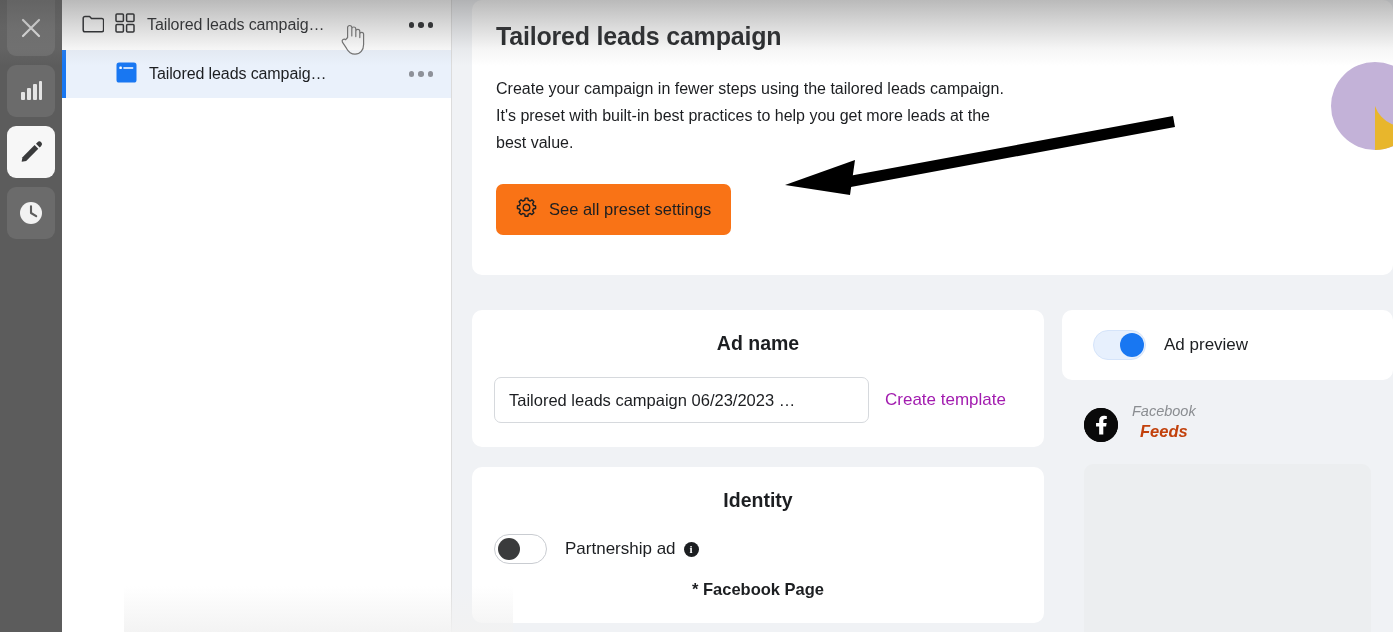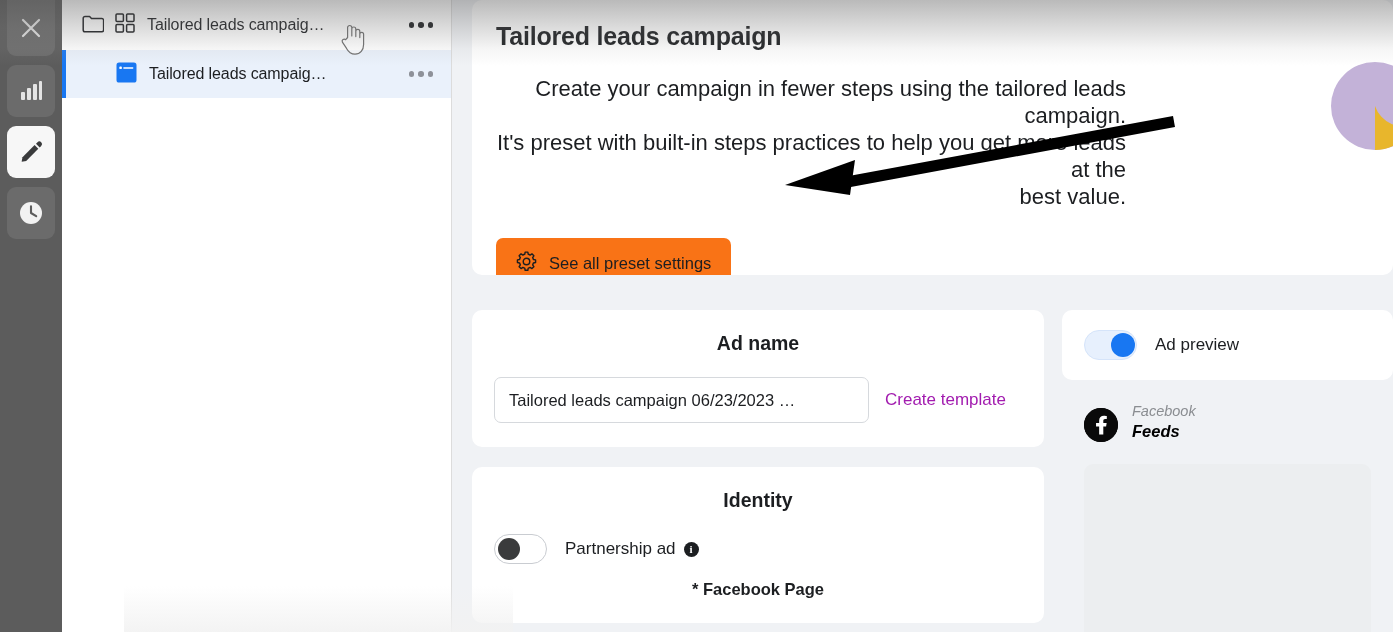--- a/index.html
+++ b/index.html
@@ -123,25 +123,24 @@
   }
   .hero h1 {
     margin: 0 0 24px 0;
     font-size: 25px;
     font-weight: bold;
     color: #1c1e21;
     letter-spacing: -0.2px;
   }
   .hero p {
     margin: 0;
-    font-size: 22px;
+    font-size: 16px;
     line-height: 27px;
     color: #1c1e21;
     max-width: 630px;
-    text-align: right;
   }
   .preset-btn {
     margin-top: 28px;
     display: inline-flex;
     align-items: center;
     gap: 12px;
     background: #f97316;
     border: none;
     border-radius: 7px;
     padding: 13px 20px;
@@ -235,35 +234,35 @@
   .req-label {
     font-size: 16.5px;
     font-weight: bold;
     color: #1c1e21;
   }
 
   
   .preview-card {
     background: #ffffff;
     border-radius: 10px;
-    padding: 20px 22px;
+    padding: 20px 31px;
   }
   .preview-body {
     background: #f0f2f5;
     padding: 22px 22px 0 22px;
   }
   .fb-head { display: flex; align-items: flex-end; gap: 14px; font-style: italic; }
   .fb-logo {
     width: 34px; height: 34px; border-radius: 50%;
     background: #0a0a0a;
     display: flex; align-items: center; justify-content: center;
     flex: 0 0 34px;
   }
   .fb-meta-top { font-size: 14.5px; color: #8a8d91; line-height: 18px; }
-  .fb-meta-bot { font-size: 16.5px; color: #000000; font-weight: bold; line-height: 22px; }
+  .fb-meta-bot { font-size: 16.5px; color: #c2410c; font-weight: bold; line-height: 22px; margin-left: 8px; }
   .preview-placeholder {
     margin-top: 22px;
     background: #eceef0;
     border-radius: 9px;
     height: 180px;
   }
 
   
   .top-shade {
     position: absolute;
@@ -390,21 +389,21 @@
     <div class="bottom-shade"></div>
   </div>
 
   <div class="main">
     <div class="main-scroll">
 
       <div class="hero">
         <h1>Tailored leads campaign</h1>
         <p>
           <span>Create your campaign in fewer steps using the tailored leads campaign.</span><br>
-          <span>It's preset with built-in steps practices to help you get more leads at the</span><br>
+          <span>It's preset with built-in best practices to help you get more leads at the</span><br>
           <span>best value.</span>
         </p>
         <button class="preset-btn">
           <span>
             <svg width="21" height="21" viewBox="0 0 22 22">
               <path d="M11 7.6 a3.4 3.4 0 1 0 0 6.8 a3.4 3.4 0 1 0 0 -6.8 z" fill="none" stroke="#1c1e21" stroke-width="1.5"></path>
               <path d="M9.6 1.2 h2.8 l0.45 2.25 a7.6 7.6 0 0 1 1.9 0.8 l1.95 -1.25 l2.0 2.0 l-1.25 1.95 a7.6 7.6 0 0 1 0.8 1.9 l2.25 0.45 v2.8 l-2.25 0.45 a7.6 7.6 0 0 1 -0.8 1.9 l1.25 1.95 l-2.0 2.0 l-1.95 -1.25 a7.6 7.6 0 0 1 -1.9 0.8 l-0.45 2.25 h-2.8 l-0.45 -2.25 a7.6 7.6 0 0 1 -1.9 -0.8 l-1.95 1.25 l-2.0 -2.0 l1.25 -1.95 a7.6 7.6 0 0 1 -0.8 -1.9 l-2.25 -0.45 v-2.8 l2.25 -0.45 a7.6 7.6 0 0 1 0.8 -1.9 l-1.25 -1.95 l2.0 -2.0 l1.95 1.25 a7.6 7.6 0 0 1 1.9 -0.8 z" fill="none" stroke="#1c1e21" stroke-width="1.5" stroke-linejoin="round"></path>
             </svg>
           </span>
           <span>See all preset settings</span>

